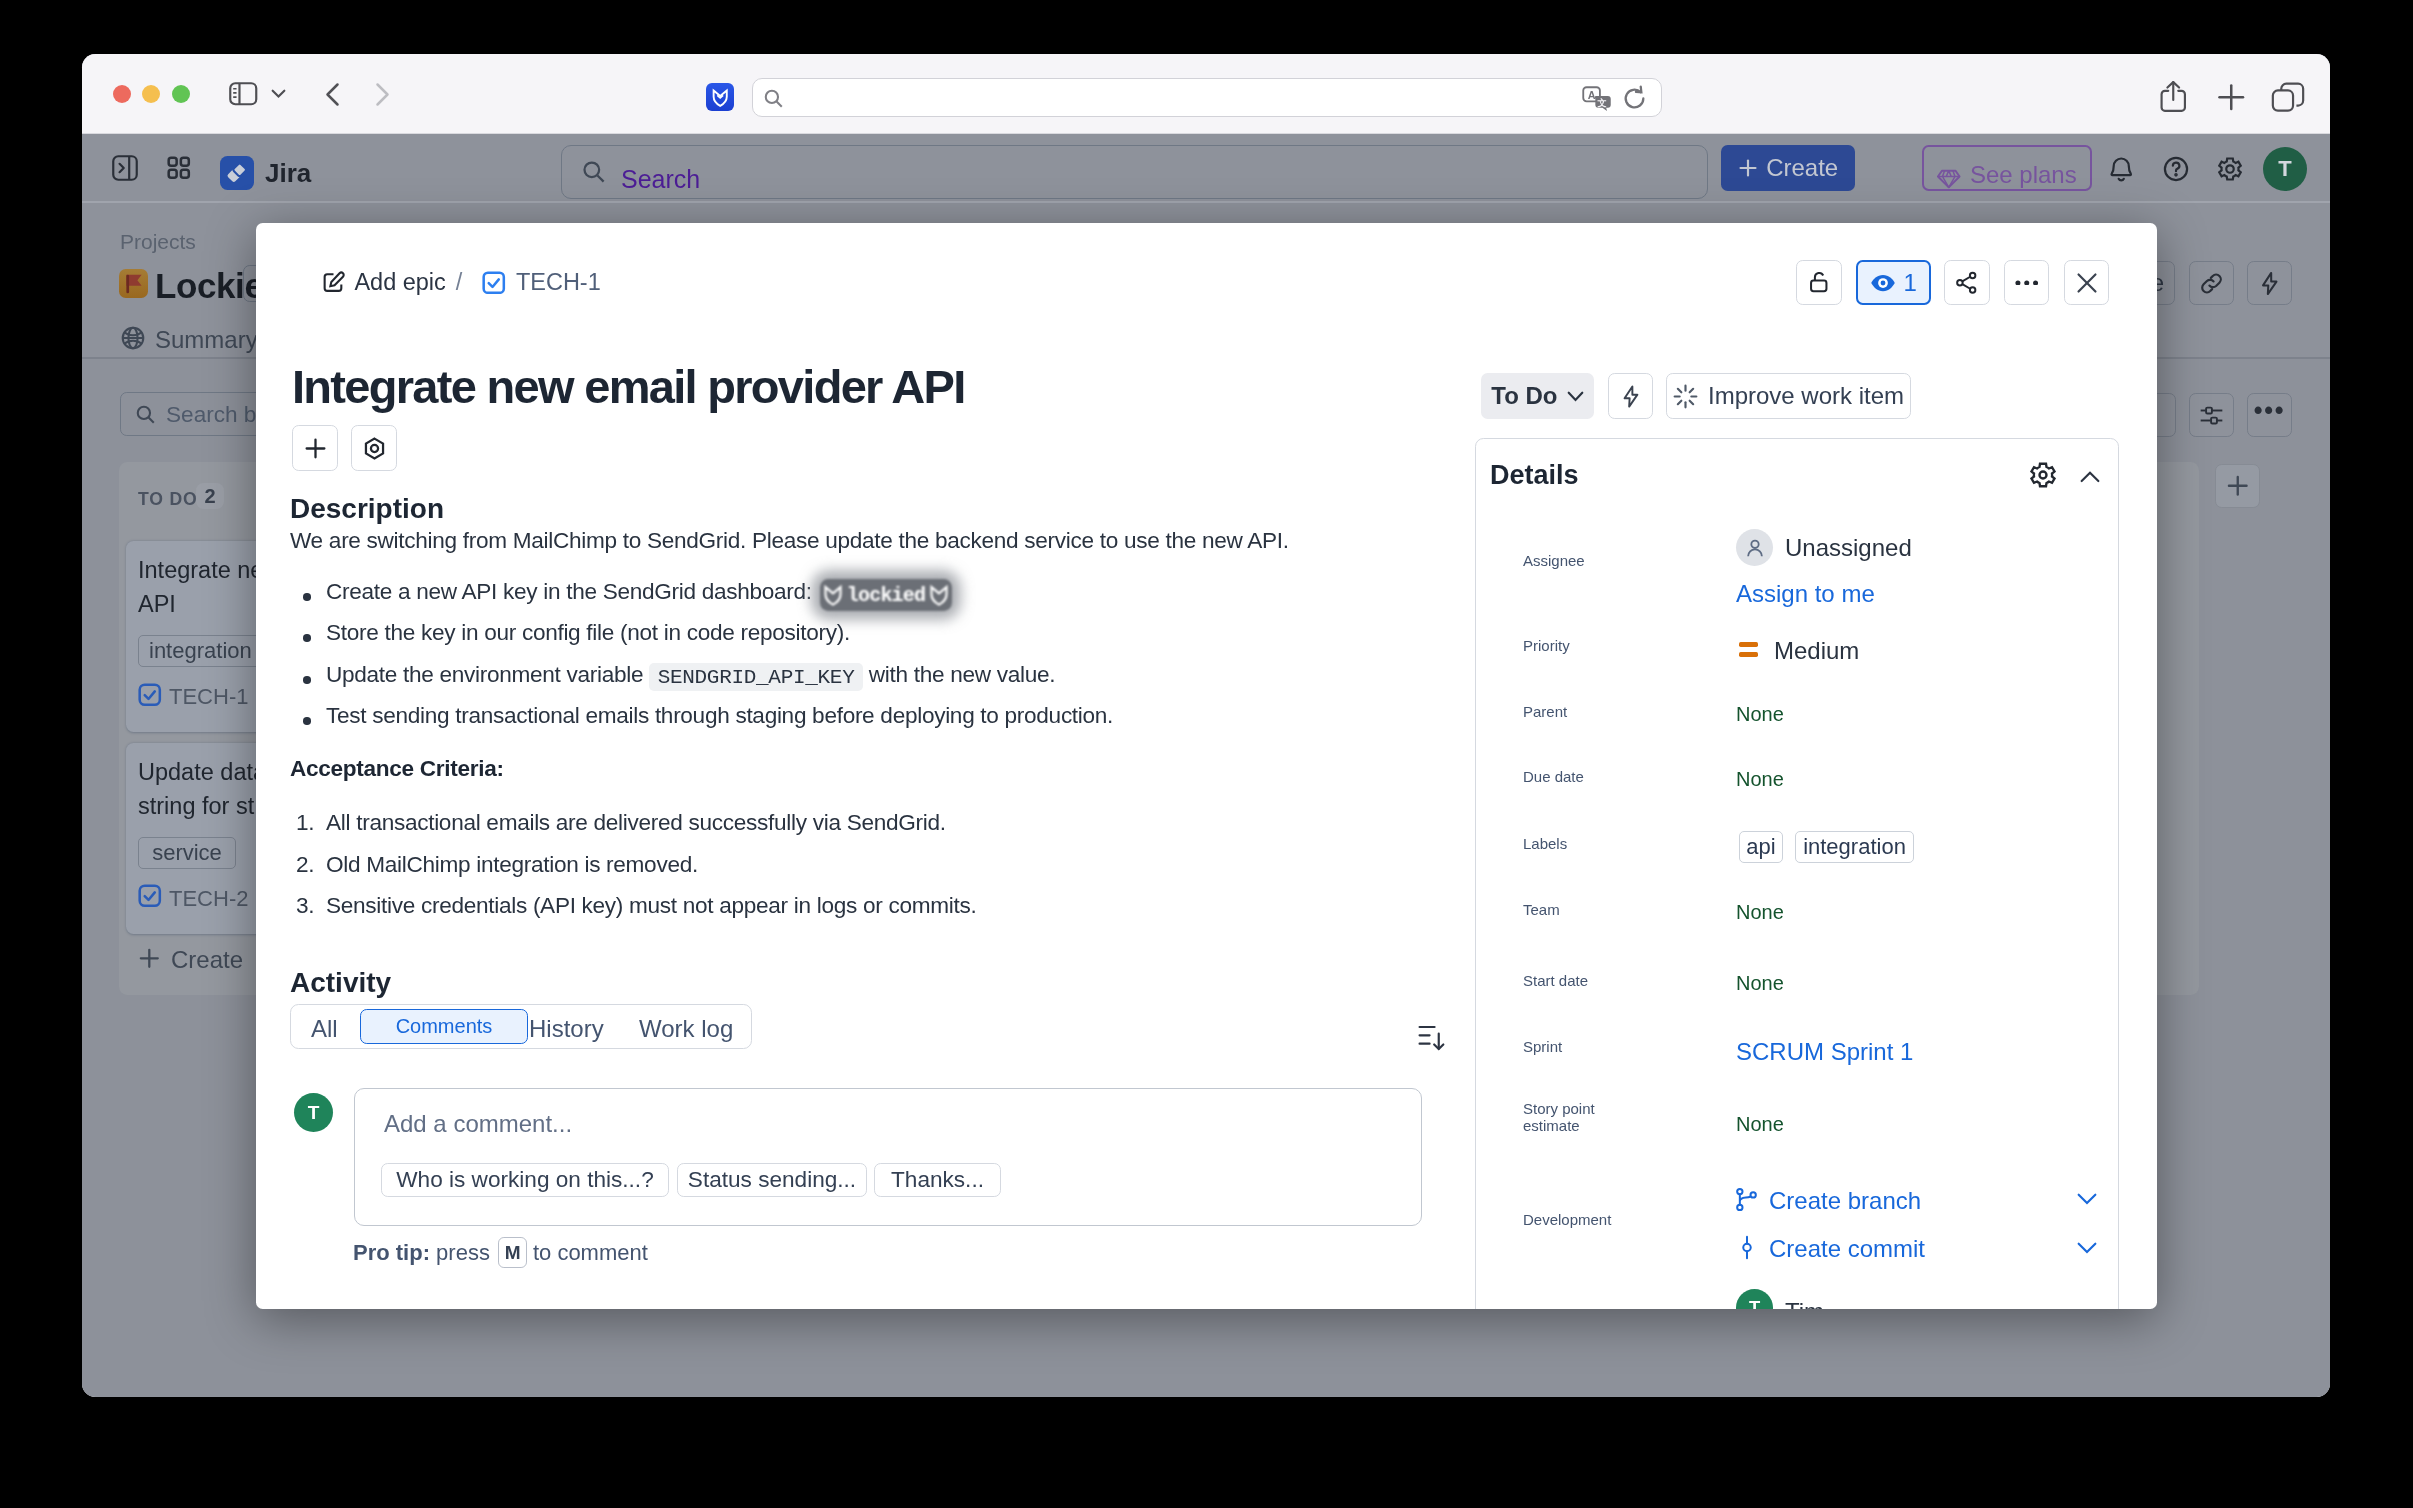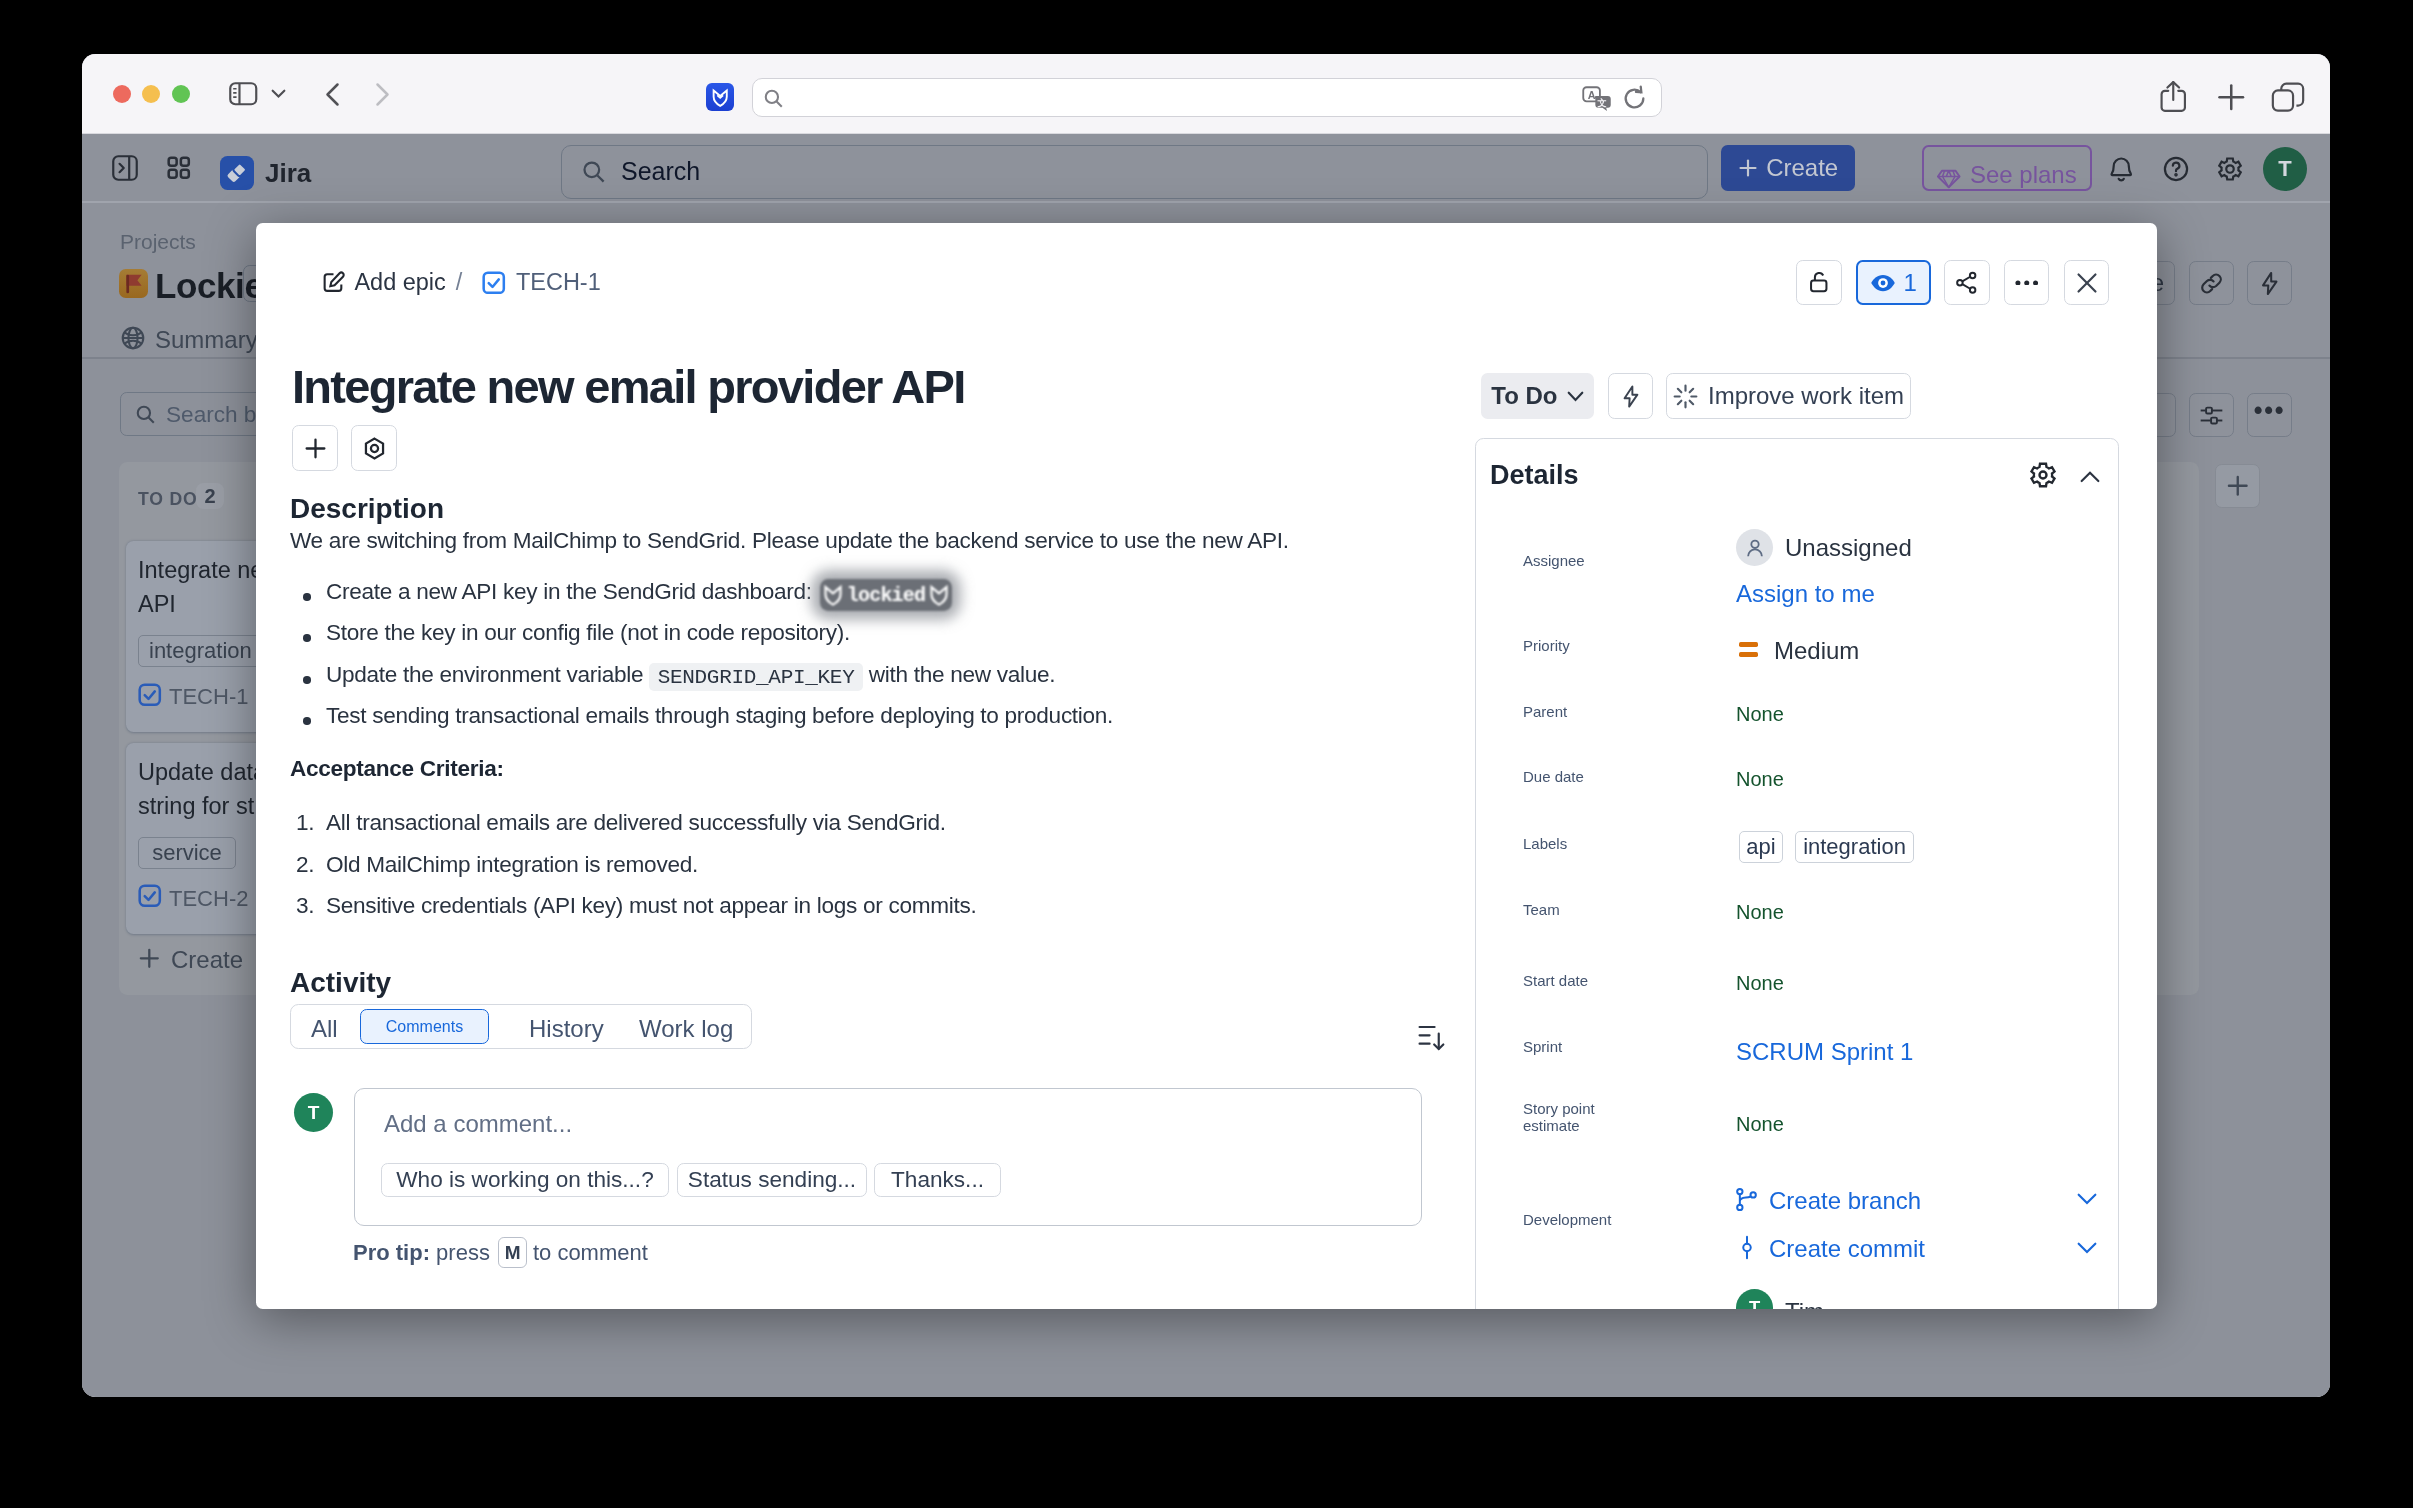--- a/index.html
+++ b/index.html
@@ -102,21 +102,21 @@
           </g>
         </svg>
     </div>
     <div class="a" style="left:183px;top:104px;font-size:26px;font-weight:700;color:#20252e">Jira</div>
     <div class="a" style="left:479px;top:91px;width:1147px;height:54px;border:1.7px solid #6f7885;border-radius:10px"></div>
       <div class="a" style="left:0;top:147px;width:2248px;height:1.7px;background:#a0a4ad"></div>
     <svg class="a" style="left:498px;top:104px" width="27" height="27" viewBox="0 0 24 24" fill="none" stroke="#3f4855" stroke-width="2">
         <circle cx="10.5" cy="10.5" r="6.5"></circle>
         <line x1="15.5" y1="15.5" x2="21" y2="21"></line>
       </svg>
-    <div class="a" style="left:539px;top:103px;font-size:25px;color:#0f172a">Search</div>
+    <div class="a" style="left:539px;top:111px;font-size:25px;color:#4c1d95">Search</div>
     <div class="a" style="left:1639px;top:91px;width:134px;height:46px;border-radius:6.7px;background:#2d4994;display:flex;align-items:center;justify-content:center;gap:8.4px">
       <svg width="20" height="20" viewBox="0 0 24 24" fill="none" stroke="#c3c7d1" stroke-width="2.6" stroke-linecap="round">
           <line x1="12" y1="3" x2="12" y2="21"></line>
           <line x1="3" y1="12" x2="21" y2="12"></line>
         </svg>
       <span style="font-size:24px;color:#c3c7d1;font-weight:500">Create</span>
     </div>
     <div class="a" style="left:1840px;top:91px;width:170px;height:46px;border-radius:6.7px;border:2.1px solid #77549e;display:flex;align-items:flex-end;justify-content:center;gap:9.2px">
       <svg width="23.5" height="20" viewBox="0 0 28 24" fill="none" stroke="#77549e" stroke-width="2.3" stroke-linejoin="round">
           <path d="M6 2 h16 l5 7 -13 13 L1 9 Z"></path>
@@ -318,21 +318,21 @@
     <div class="a" style="left:40px;top:587px;font-size:22.6px;letter-spacing:-0.3px;color:#2a3340">1.</div>
     <div class="a" style="left:70px;top:587px;font-size:22.6px;letter-spacing:-0.3px;color:#2a3340">All transactional emails are delivered successfully via SendGrid.</div>
     <div class="a" style="left:40px;top:629px;font-size:22.6px;letter-spacing:-0.3px;color:#2a3340">2.</div>
     <div class="a" style="left:70px;top:629px;font-size:22.6px;letter-spacing:-0.3px;color:#2a3340">Old MailChimp integration is removed.</div>
     <div class="a" style="left:40px;top:670px;font-size:22.6px;letter-spacing:-0.3px;color:#2a3340">3.</div>
     <div class="a" style="left:70px;top:670px;font-size:22.6px;letter-spacing:-0.3px;color:#2a3340">Sensitive credentials (API key) must not appear in logs or commits.</div>
 
     <div class="a" style="left:34px;top:744px;font-size:28px;font-weight:700;color:#1d2633">Activity</div>
     <div class="a" style="left:34px;top:781px;width:462px;height:45px;border:1.7px solid #d5d9e0;border-radius:8.4px"></div>
     <div class="a" style="left:55px;top:792px;font-size:24px;color:#44546f">All</div>
-    <div class="a" style="left:104px;top:786px;width:129px;height:35px;border:1.7px solid #1868db;border-radius:6.7px;background:#e9f2fe;display:flex;align-items:center;justify-content:center;font-size:16px;color:#1868db">Comments</div>
+    <div class="a" style="left:104px;top:786px;width:168px;height:35px;border:1.7px solid #1868db;border-radius:6.7px;background:#e9f2fe;display:flex;align-items:center;justify-content:center;font-size:20px;color:#1868db">Comments</div>
     <div class="a" style="left:273px;top:792px;font-size:24px;color:#44546f">History</div>
     <div class="a" style="left:383px;top:792px;font-size:24px;color:#44546f">Work log</div>
     <svg class="a" style="left:1161px;top:799px" width="28.5" height="30" viewBox="0 0 34 36" fill="none" stroke="#2c3442" stroke-width="2.6" stroke-linecap="round">
         <line x1="3" y1="6" x2="21" y2="6"></line>
         <line x1="3" y1="16" x2="15" y2="16"></line>
         <line x1="3" y1="26" x2="15" y2="26"></line>
         <line x1="26" y1="14" x2="26" y2="32"></line>
         <polyline points="20.5,27 26,32.5 31.5,27"></polyline>
       </svg>
 

